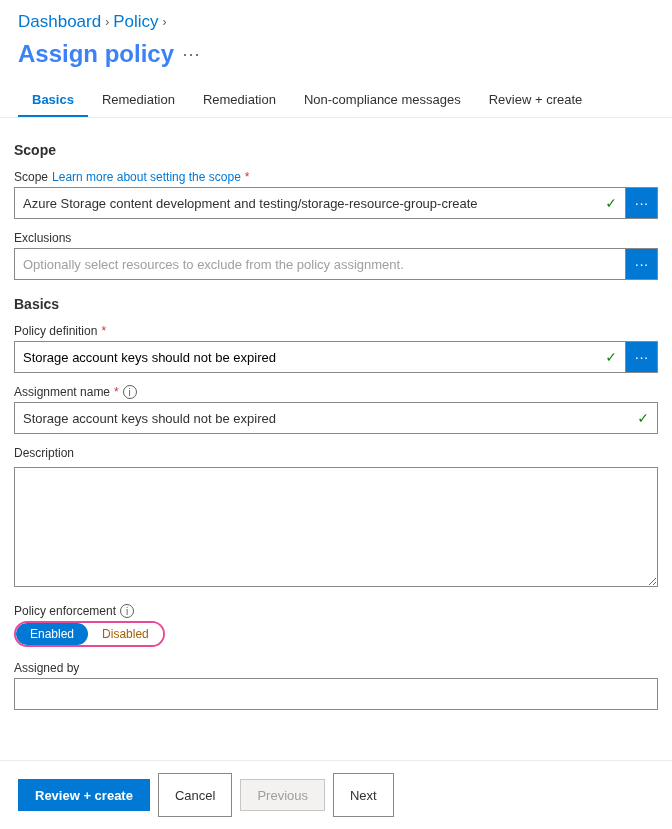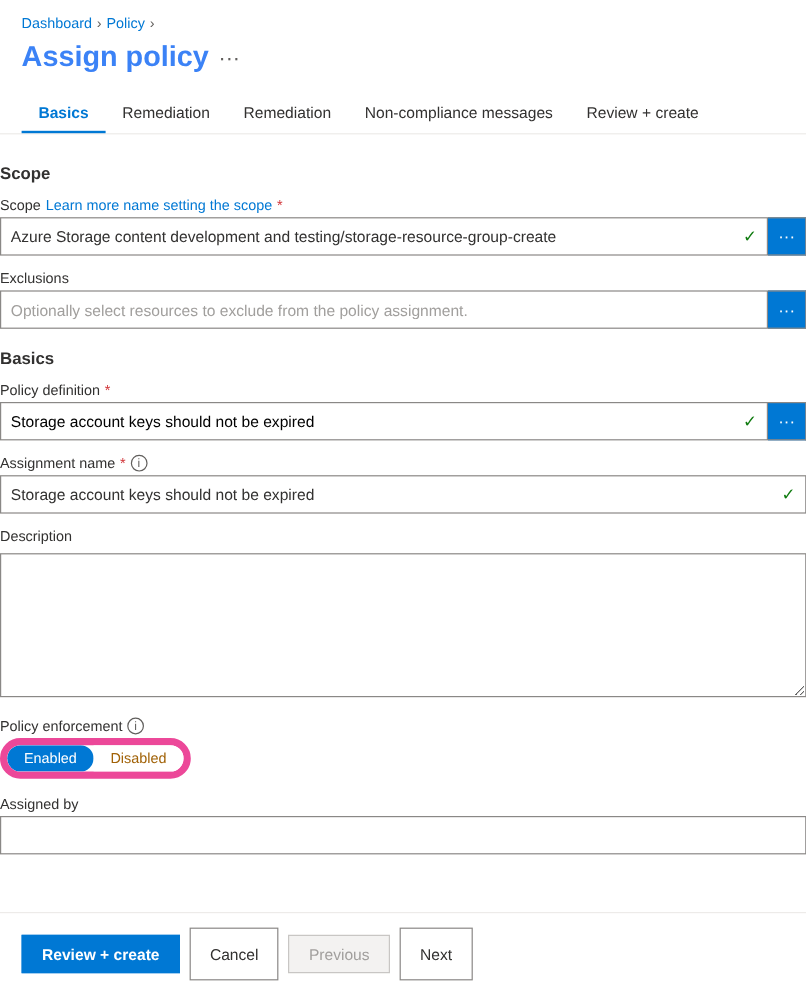--- a/index.html
+++ b/index.html
@@ -2,35 +2,35 @@
 <html><head>
   <meta charset="utf-8">
   <style>
     * { box-sizing: border-box; margin: 0; padding: 0; }
     body { font-family: 'Segoe UI', Arial, sans-serif; font-size: 13px; color: #323130; background: #fff; }
 
     .page-container { width: 672px; min-height: 829px; display: flex; flex-direction: column; }
 
     
     .breadcrumb { display: flex; align-items: center; padding: 12px 18px 4px; gap: 4px; }
-    .breadcrumb a { color: #0078d4; text-decoration: none; font-size: 12px; }
+    .breadcrumb a { color: #0078d4; text-decoration: none; font-size: 17px; }
     .breadcrumb-sep { color: #605e5c; font-size: 12px; }
 
     
     .page-title-row { display: flex; align-items: center; padding: 4px 18px 16px; gap: 8px; }
     .page-title { font-size: 24px; font-weight: 600; color: #3b82f6; }
     .page-title-more { color: #605e5c; font-size: 18px; cursor: pointer; }
 
     
     .tabs { display: flex; align-items: center; border-bottom: 1px solid #edebe9; padding: 0 18px; gap: 0; }
     .tab { padding: 8px 14px; font-size: 13px; color: #323130; cursor: pointer; border-bottom: 2px solid transparent; white-space: nowrap; }
     .tab.active { color: #0078d4; border-bottom: 2px solid #0078d4; font-weight: 600; }
 
     
-    .content { padding: 16px 0; flex: 1; overflow-y: auto; }
+    .content { padding: 16px 14px; flex: 1; overflow-y: auto; }
 
     
     .section-title { font-size: 14px; font-weight: 600; color: #323130; margin-bottom: 6px; margin-top: 8px; }
 
     .field-label { font-size: 12px; color: #323130; margin-bottom: 3px; margin-top: 12px; display: flex; align-items: center; gap: 4px; }
     .field-label .required { color: #d13438; }
     .field-label a { color: #0078d4; text-decoration: none; }
     .field-label .info-icon { width: 14px; height: 14px; border: 1px solid #605e5c; border-radius: 50%; display: inline-flex; align-items: center; justify-content: center; font-size: 10px; color: #605e5c; cursor: pointer; }
 
     .input-row { display: flex; align-items: center; gap: 0; }
@@ -41,21 +41,21 @@
     .field-with-check { display: flex; align-items: center; border: 1px solid #8a8886; height: 32px; background: #fff; }
     .field-with-check input { border: none; outline: none; flex: 1; padding: 5px 8px; font-size: 13px; color: #323130; background: transparent; }
     .field-with-check .check-icon { color: #107c10; padding: 0 8px; font-size: 14px; }
     .field-with-check-btn { display: flex; }
     .field-with-check-btn .inner { display: flex; align-items: center; border: 1px solid #8a8886; height: 32px; background: #fff; flex: 1; }
     .field-with-check-btn .inner input { border: none; outline: none; flex: 1; padding: 5px 8px; font-size: 13px; }
 
     .description-area { border: 1px solid #8a8886; width: 100%; height: 120px; resize: vertical; padding: 6px 8px; font-size: 13px; color: #323130; outline: none; font-family: inherit; margin-top: 4px; }
 
     
-    .toggle-group { display: flex; align-items: flex-end; border: 6px solid #ec4899; border-radius: 20px; overflow: hidden; margin-top: 0; width: fit-content; }
+    .toggle-group { display: flex; align-items: flex-end; border: 2px solid #ec4899; border-radius: 20px; overflow: hidden; margin-top: 0; width: fit-content; }
     .toggle-option { padding: 4px 14px; font-size: 12px; cursor: pointer; }
     .toggle-option.active { background: #0078d4; color: #fff; border-radius: 18px; }
     .toggle-option.inactive { color: #a16207; background: #fff; }
 
     
     .assigned-by-field { border: 1px solid #8a8886; height: 32px; width: 100%; padding: 0 8px; font-size: 13px; outline: none; }
 
     
     .footer { border-top: 1px solid #edebe9; padding: 12px 18px; display: flex; align-items: center; gap: 8px; }
     .btn-primary { background: #0078d4; color: #fff; border: 1px solid #0078d4; padding: 6px 16px; font-size: 13px; cursor: pointer; font-weight: 600; height: 32px; }
@@ -89,21 +89,21 @@
     <div class="tab">Review + create</div>
   </div>
 
   <div class="content">
 
     <div class="scope-section">
       <div class="section-title">Scope</div>
 
       <div class="field-label">
         <span>Scope</span>
-        <a href="#">Learn more name setting the scope</a>
+        <a href="#">Learn more about setting the scope</a>
         <span class="required">*</span>
       </div>
       <div class="input-row">
         <div class="field-with-check" style="flex:1;">
           <input type="text" value="Azure Storage content development and testing/storage-resource-group-create" readonly="" style="">
           <span class="check-icon">✓</span>
         </div>
         <div class="input-btn">···</div>
       </div>
 

